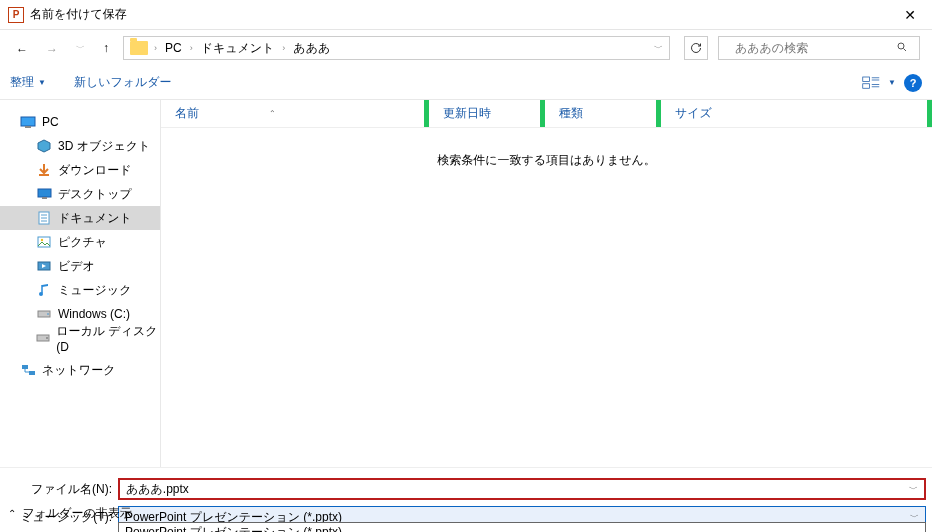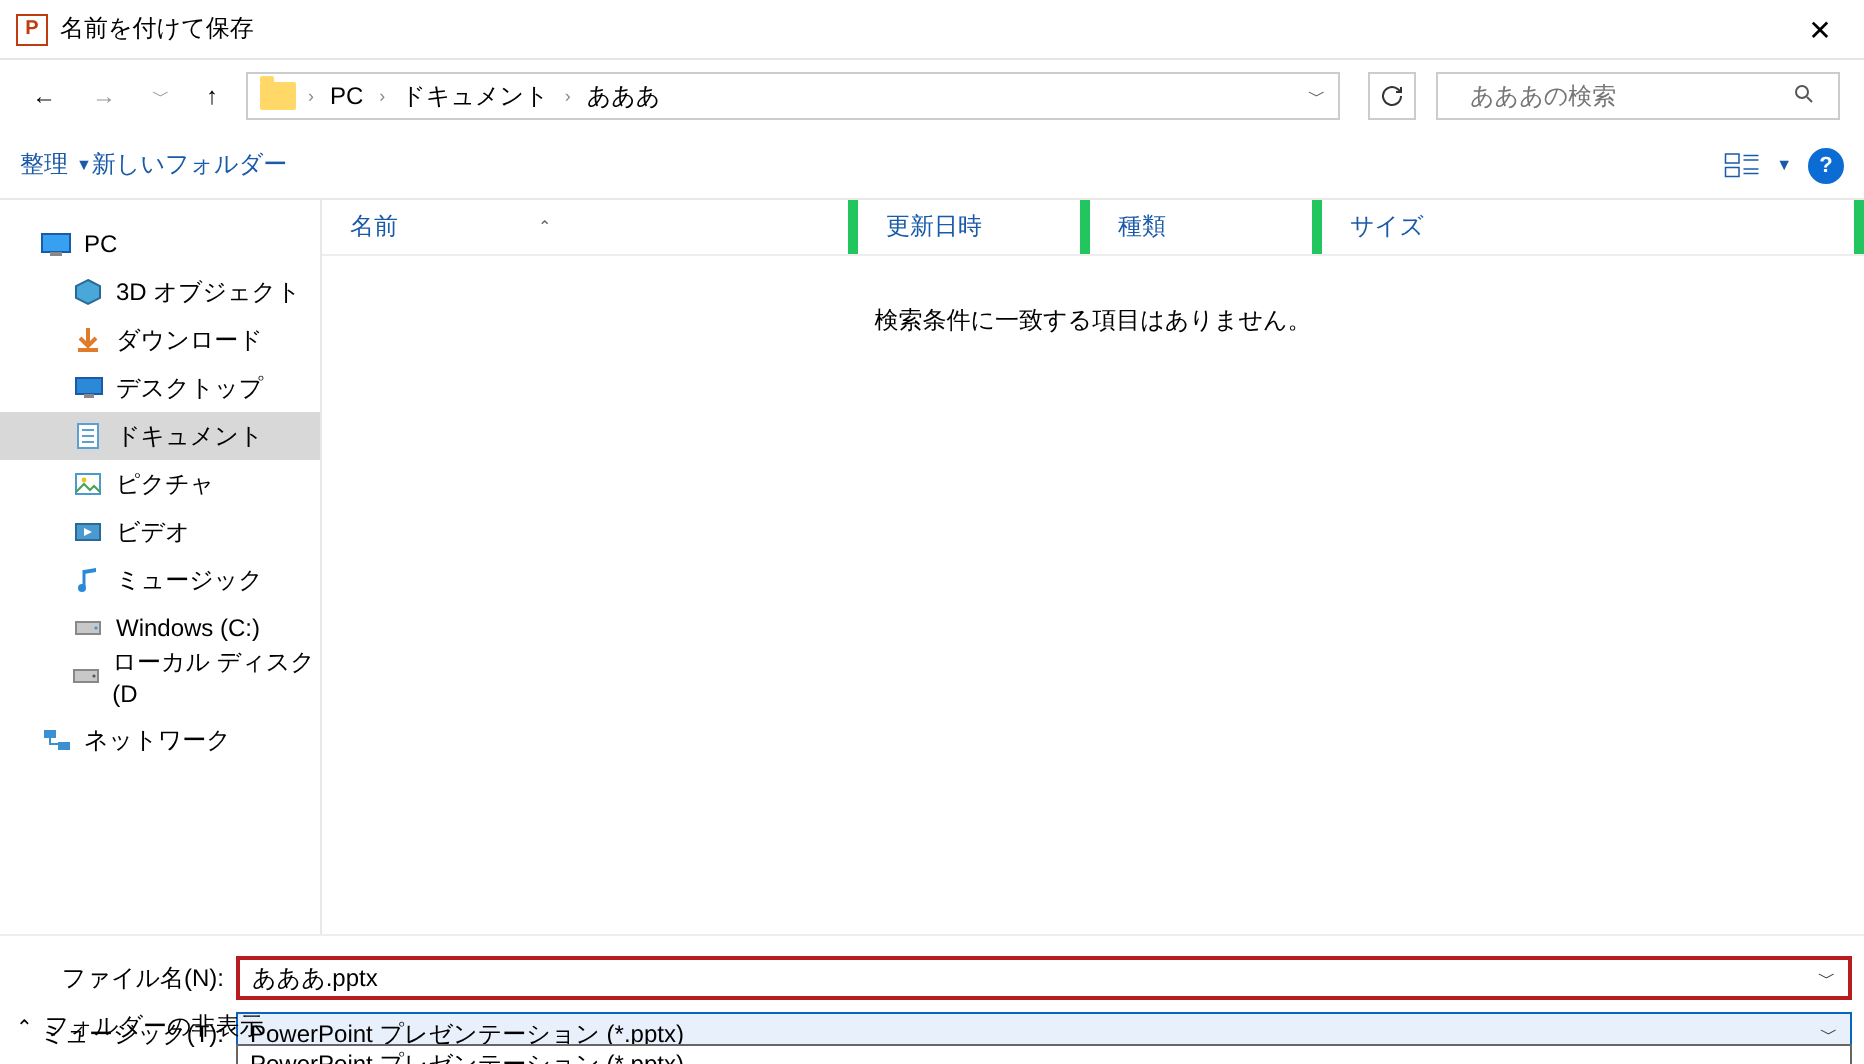--- a/index.html
+++ b/index.html
@@ -17,21 +17,21 @@
 .folder-ic::before { content: ""; position: absolute; top: -3px; left: 0; width: 7px; height: 3px; background: #ffd867; border-radius: 1px 1px 0 0; }
 .breadcrumbs { flex: 1; display: flex; align-items: center; height: 24px; border: 1px solid #ccc; padding: 0 6px; gap: 6px; }
 .crumb-sep { color: #888; font-size: 9px; }
 .crumb { padding: 2px 2px; }
 .bc-drop { margin-left: auto; display: flex; gap: 4px; align-items: center; color: #555; }
 .refresh { width: 24px; height: 24px; border: 1px solid #ccc; display: flex; align-items: center; justify-content: center; margin-left: 4px; }
 .searchbox { width: 202px; height: 24px; border: 1px solid #ccc; display: flex; align-items: center; padding: 0 16px; gap: 6px; }
 .searchbox input { border: none; outline: none; flex: 1; font-size: 12px; color: #555; }
 .mag { color: #555; }
 
-.toolbar { height: 34px; display: flex; align-items: center; padding: 0 10px; border-bottom: 1px solid #e8e8e8; gap: 0; }
+.toolbar { height: 34px; display: flex; align-items: center; padding: 0 10px; border-bottom: 1px solid #e8e8e8; gap: 28px; }
 .tb-btn { color: #1a5aa8; display: flex; align-items: center; gap: 4px; }
 .tb-drop { font-size: 8px; color: #1a5aa8; }
 .tb-right { margin-left: auto; display: flex; align-items: center; gap: 8px; }
 .viewic { display: inline-flex; width: 18px; height: 14px; }
 .viewic svg { width: 100%; height: 100%; }
 .help { width: 18px; height: 18px; border-radius: 50%; background: #0b6dd4; color: #fff; font-weight: bold; display: inline-flex; align-items: center; justify-content: center; font-size: 11px; }
 
 .body { flex: 1; display: flex; min-height: 0; }
 .tree { width: 161px; border-right: 1px solid #e8e8e8; padding: 10px 0; }
 .tree-item { height: 24px; display: flex; align-items: center; padding-left: 20px; gap: 6px; }

